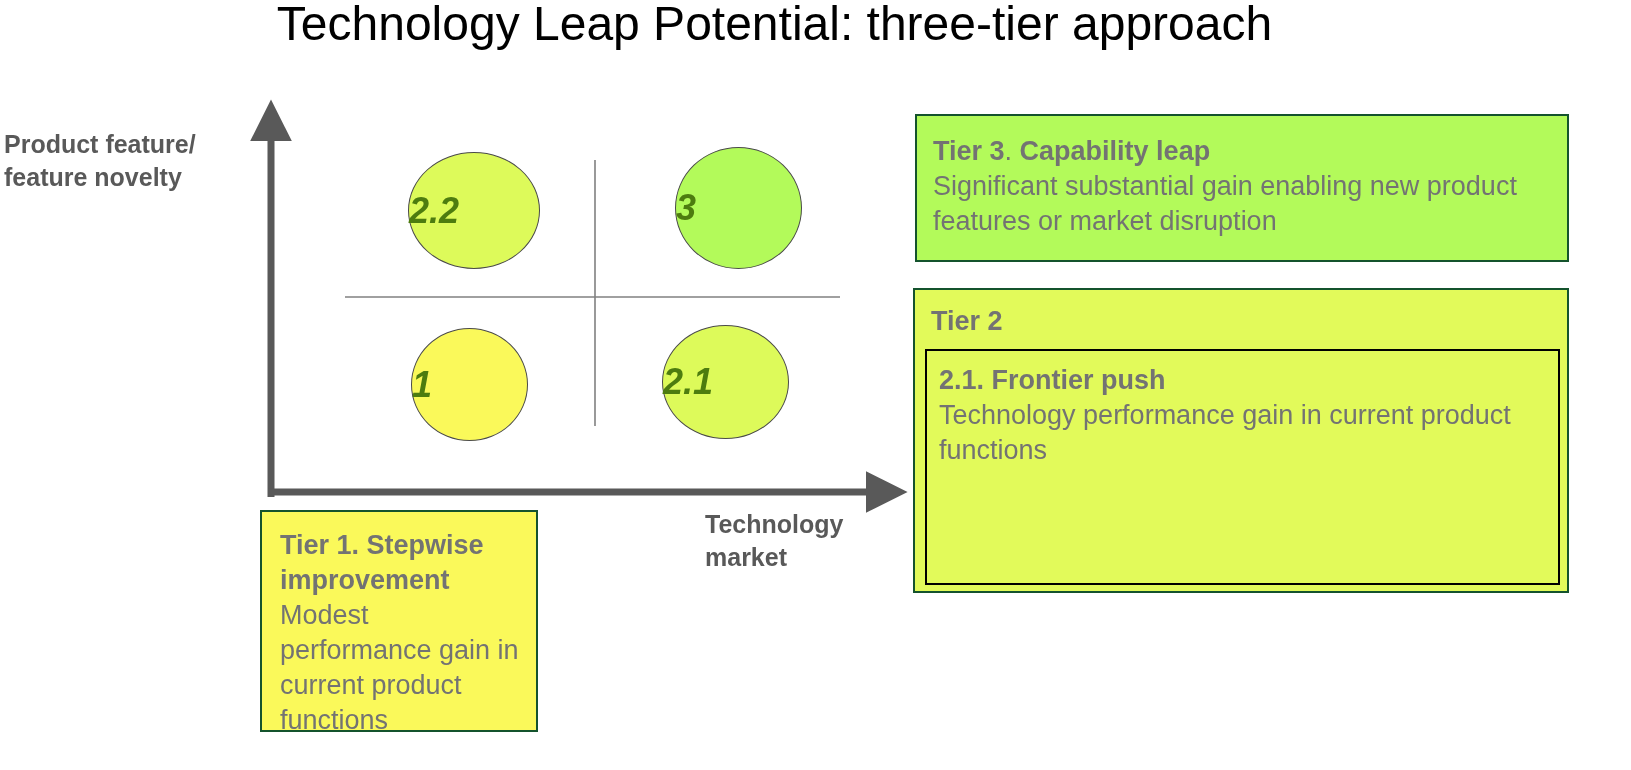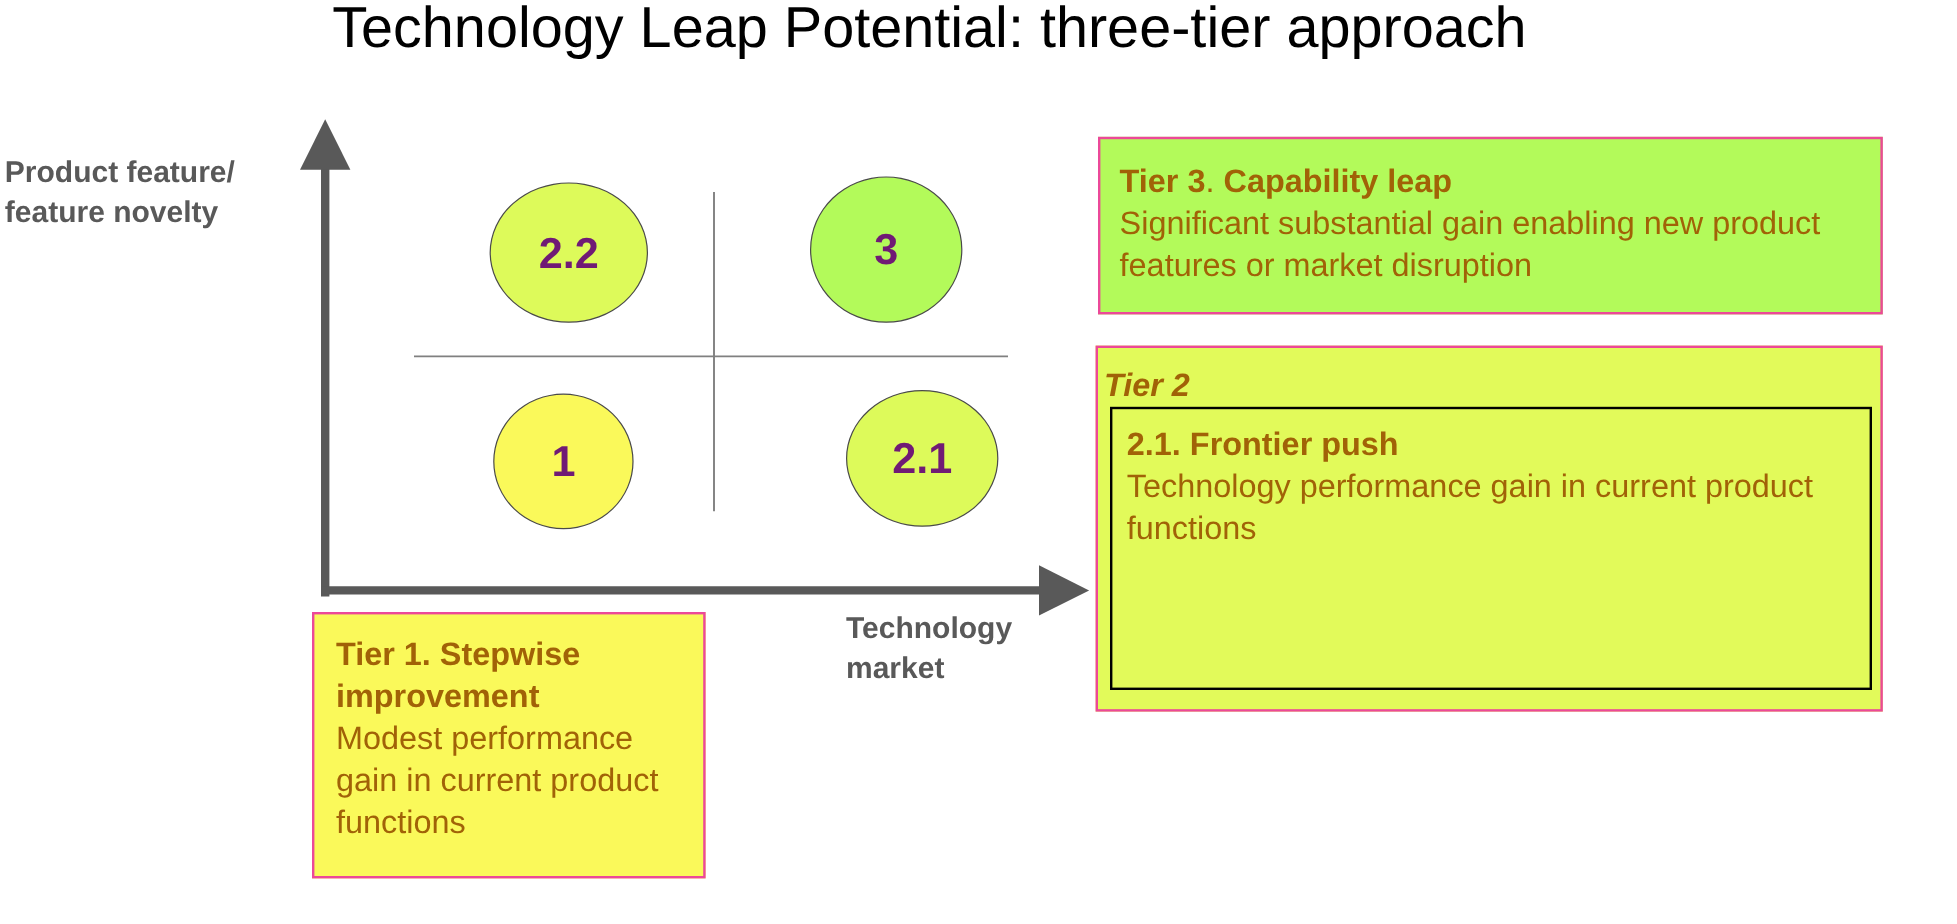--- a/index.html
+++ b/index.html
@@ -64,38 +64,38 @@
   }
 
   
   .bubble {
     position: absolute;
     border: 1.6px solid #4a4a4a;
     border-radius: 50%;
     box-sizing: border-box;
     display: flex;
     align-items: center;
-    justify-content: center;
     font-size: 36px;
     font-weight: bold;
-    color: #701a75;
+    color: #4d7c0f;
+    font-style: italic;
   }
   #bubble-22 { left: 408px; top: 152px; width: 132px; height: 117px; }
   #bubble-3  { left: 675px; top: 147px; width: 127px; height: 122px; }
   #bubble-1  { left: 411px; top: 328px; width: 117px; height: 113px; }
-  #bubble-21 { left: 705px; top: 325px; width: 127px; height: 114px; }
+  #bubble-21 { left: 662px; top: 325px; width: 127px; height: 114px; }
 
   
   .tier-box {
     position: absolute;
-    border: 2px solid #ec4899;
+    border: 2px solid #14532d;
     box-sizing: border-box;
     font-size: 27px;
     line-height: 1.30;
-    color: #a16207;
+    color: #737373;
   }
   .tier-box .heading { font-weight: bold; }
   .tier-box .normal  { font-weight: normal; }
 
   #tier3-box {
     left: 915px;
     top: 114px;
     width: 654px;
     height: 148px;
     background: #b3fa5a;
@@ -105,43 +105,43 @@
     left: 913px;
     top: 288px;
     width: 656px;
     height: 305px;
     background: #e2fa5a;
     padding: 14px 0 0 0;
   }
   #tier2-title {
     font-size: 27px;
     font-weight: bold;
-    padding-left: 5px;
-    font-style: italic;
+    padding-left: 16px;
+    margin-bottom: 10px;
   }
   #tier2-sub-row {
     display: flex;
     gap: 6px;
     padding: 0 7px 0 10px;
     height: 236px;
     box-sizing: border-box;
   }
   .tier2-sub {
     border: 2px solid #000000;
     background: #e2fa5a;
     box-sizing: border-box;
     padding: 12px 10px 0 12px;
     font-size: 27px;
     line-height: 1.30;
     flex: 1 1 0;
   }
   #tier1-box {
     left: 260px;
     top: 510px;
-    width: 328px;
+    width: 278px;
     height: 222px;
     background: #faf95a;
     padding: 16px 12px 0 18px;
   }
 </style>
 </head>
 <body>
 
 <div id="canvas">
 

